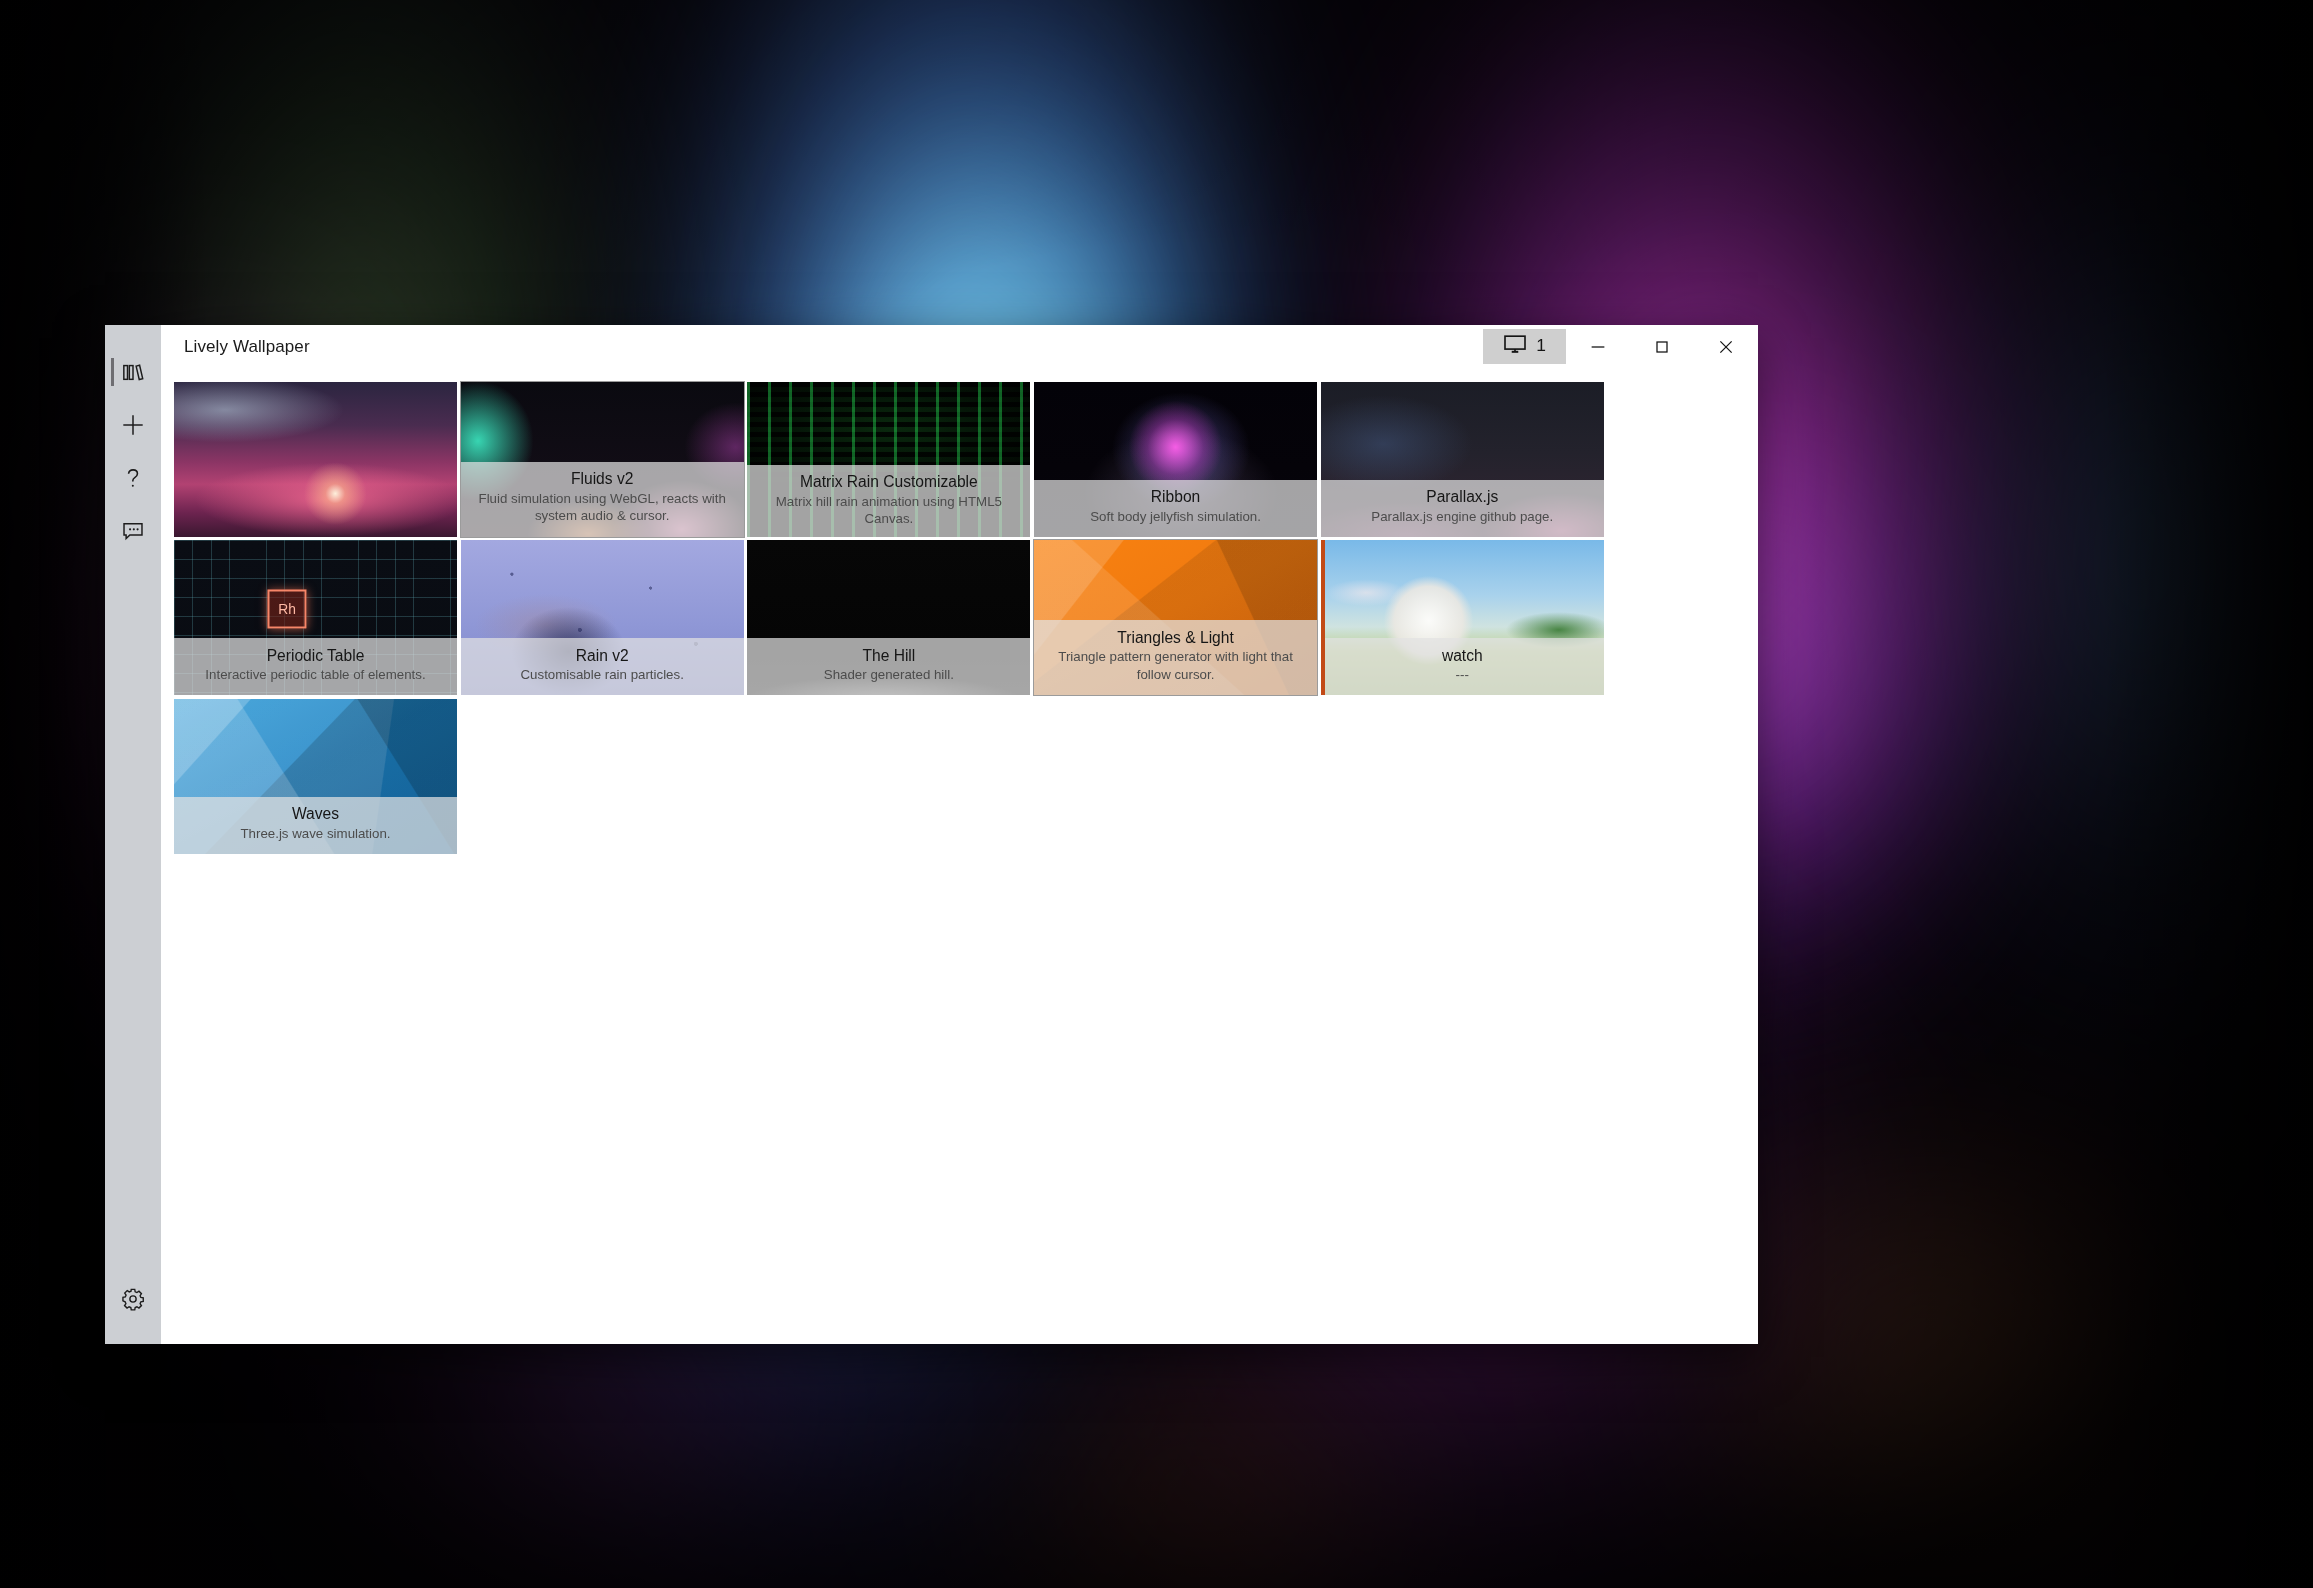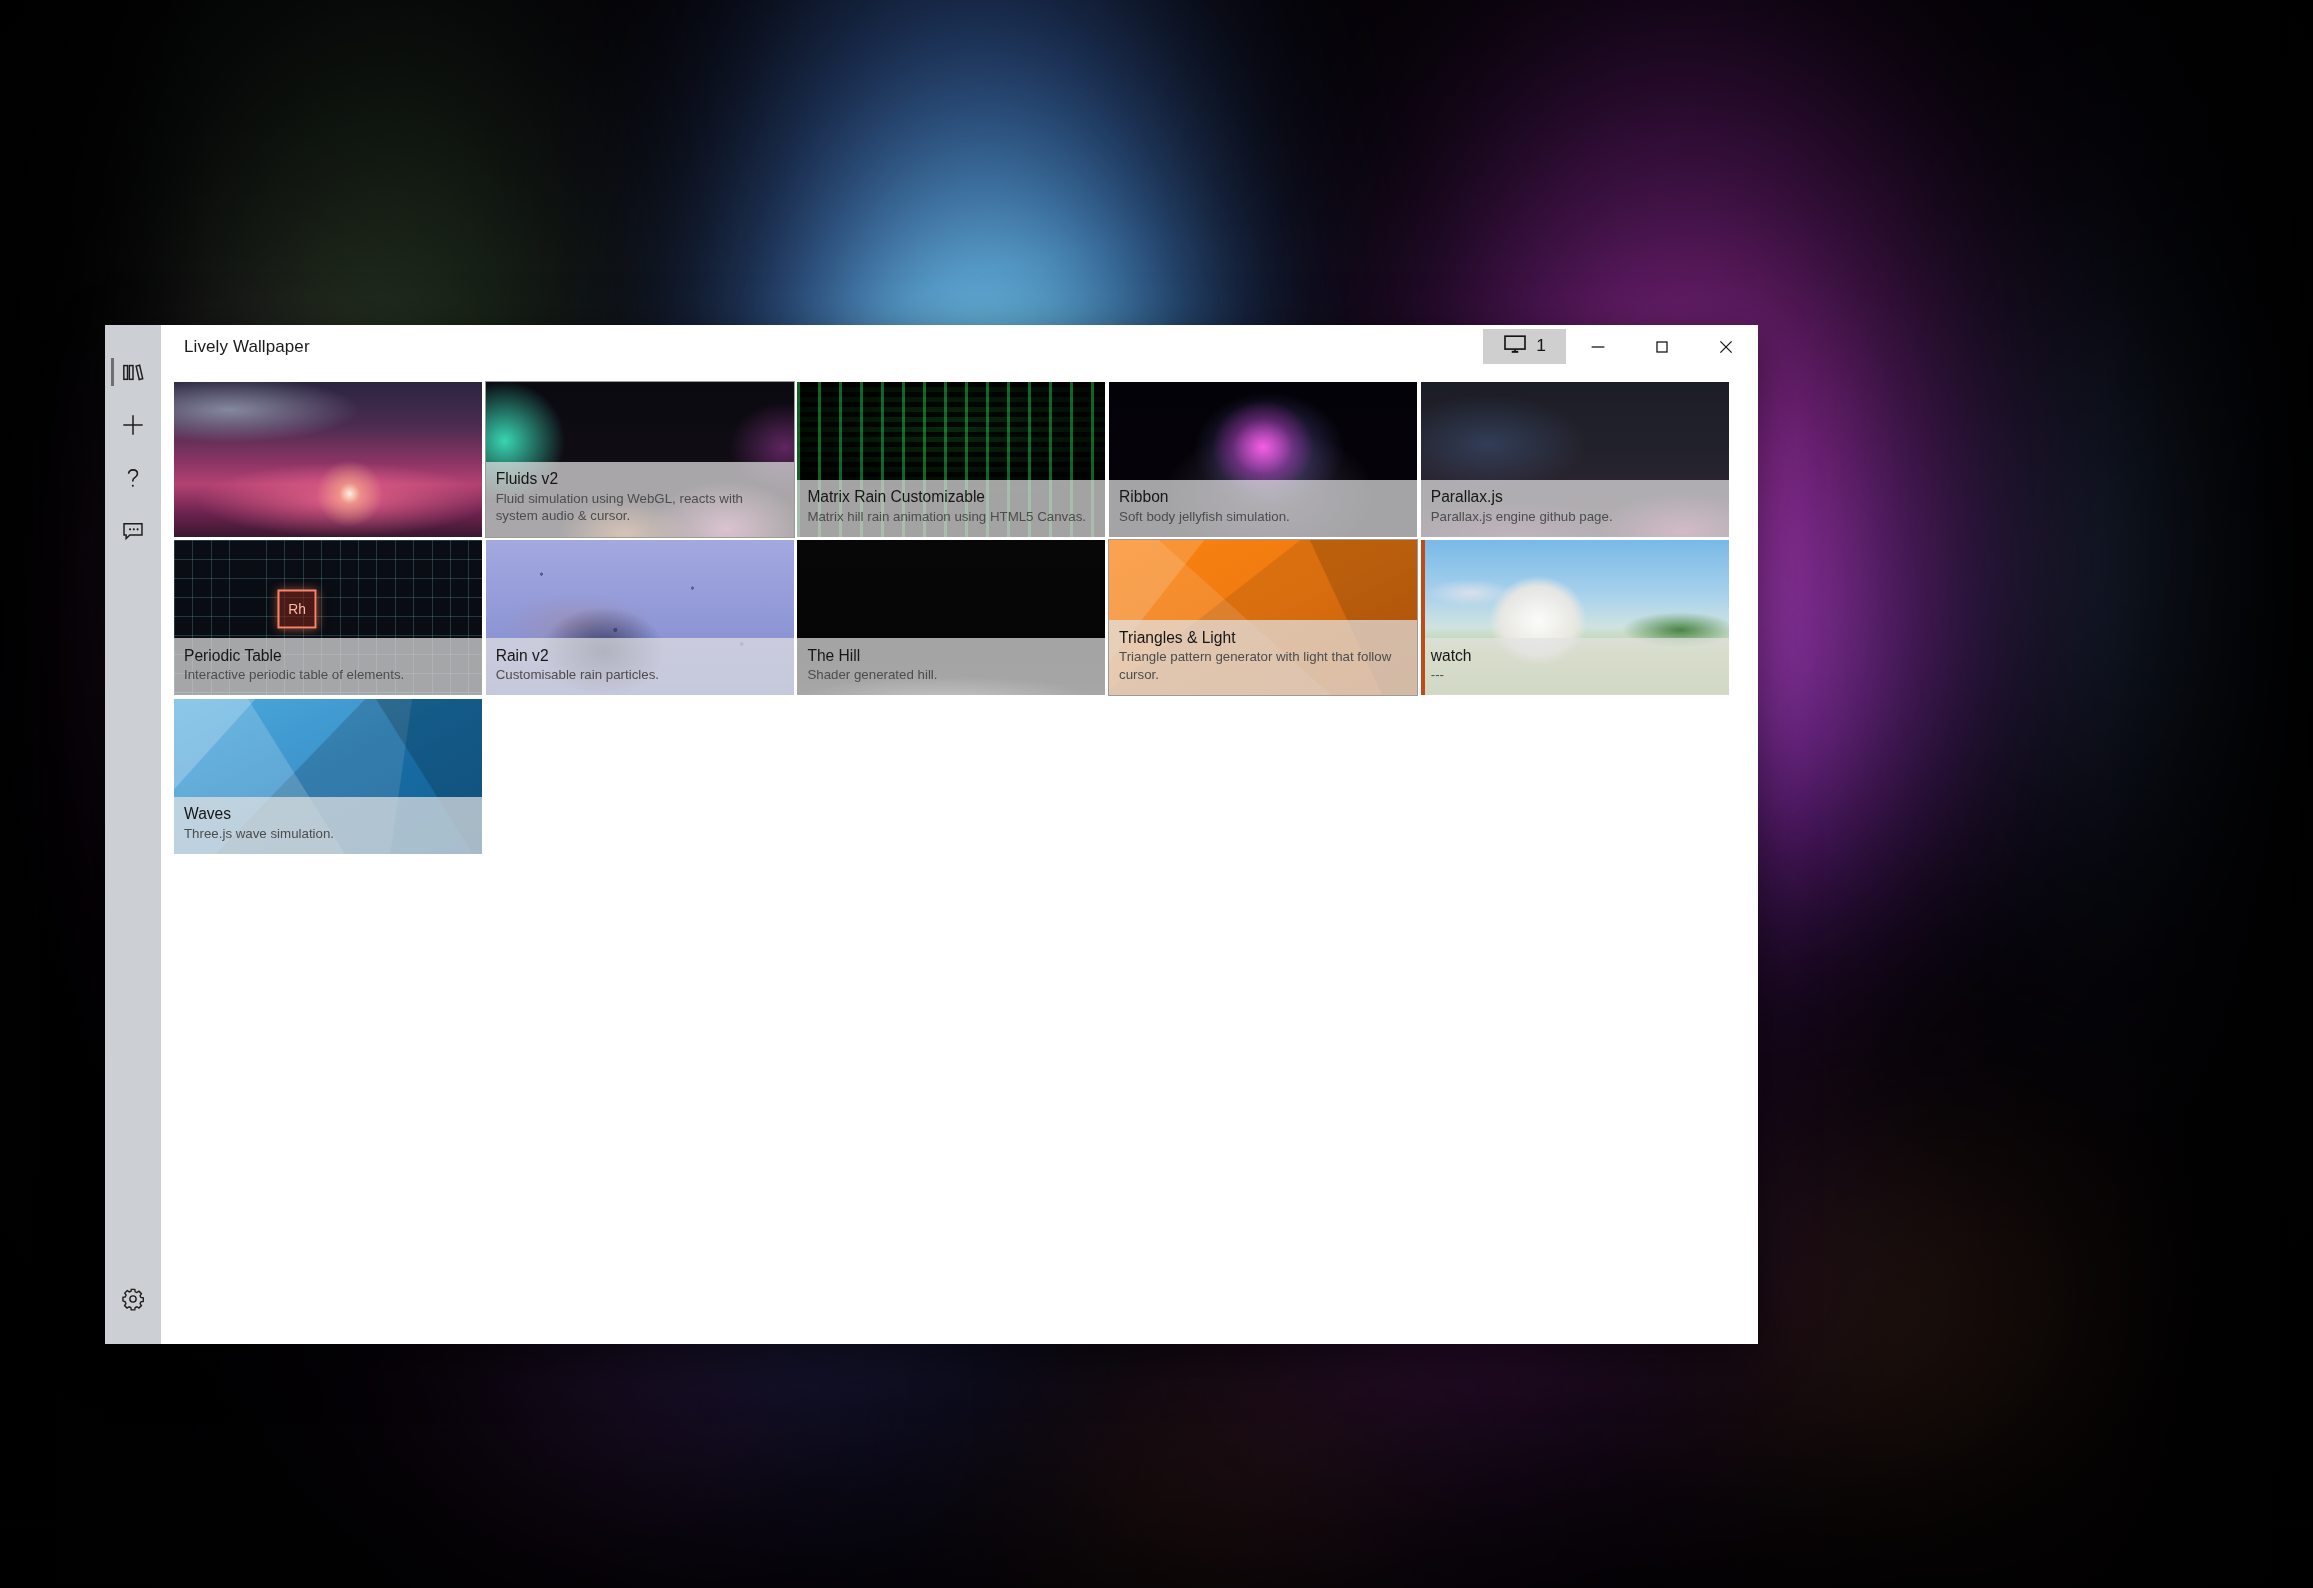--- a/index.html
+++ b/index.html
@@ -91,20 +91,21 @@
   .nav-spacer { flex: 1 1 auto; }
   .nav-item svg { display: block; }
 
   
   #window-body {
     flex: 1 1 auto;
     display: flex;
     flex-direction: column;
     background: #ffffff;
     min-width: 0;
+    text-align: center;
   }
 
   #title-bar {
     height: 43px;
     flex: 0 0 43px;
     display: flex;
     align-items: stretch;
     background: #ffffff;
     position: relative;
   }
@@ -150,21 +151,21 @@
     padding: 13.8px 0 0 13px;
   }
   #library-grid {
     display: flex;
     flex-wrap: wrap;
     align-content: flex-start;
     gap: 0;
   }
 
   .wp-card {
-    width: 308px;
+    width: 283px;
     height: 155px;
     margin: 0 3.7px 3.7px 0;
     position: relative;
     overflow: hidden;
     background: #101010;
     flex: 0 0 auto;
   }
   .wp-card.bordered { outline: 0.9px solid #9b9b9b; outline-offset: -0.9px; }
   .wp-card.accent-left::before {
     content: "";

